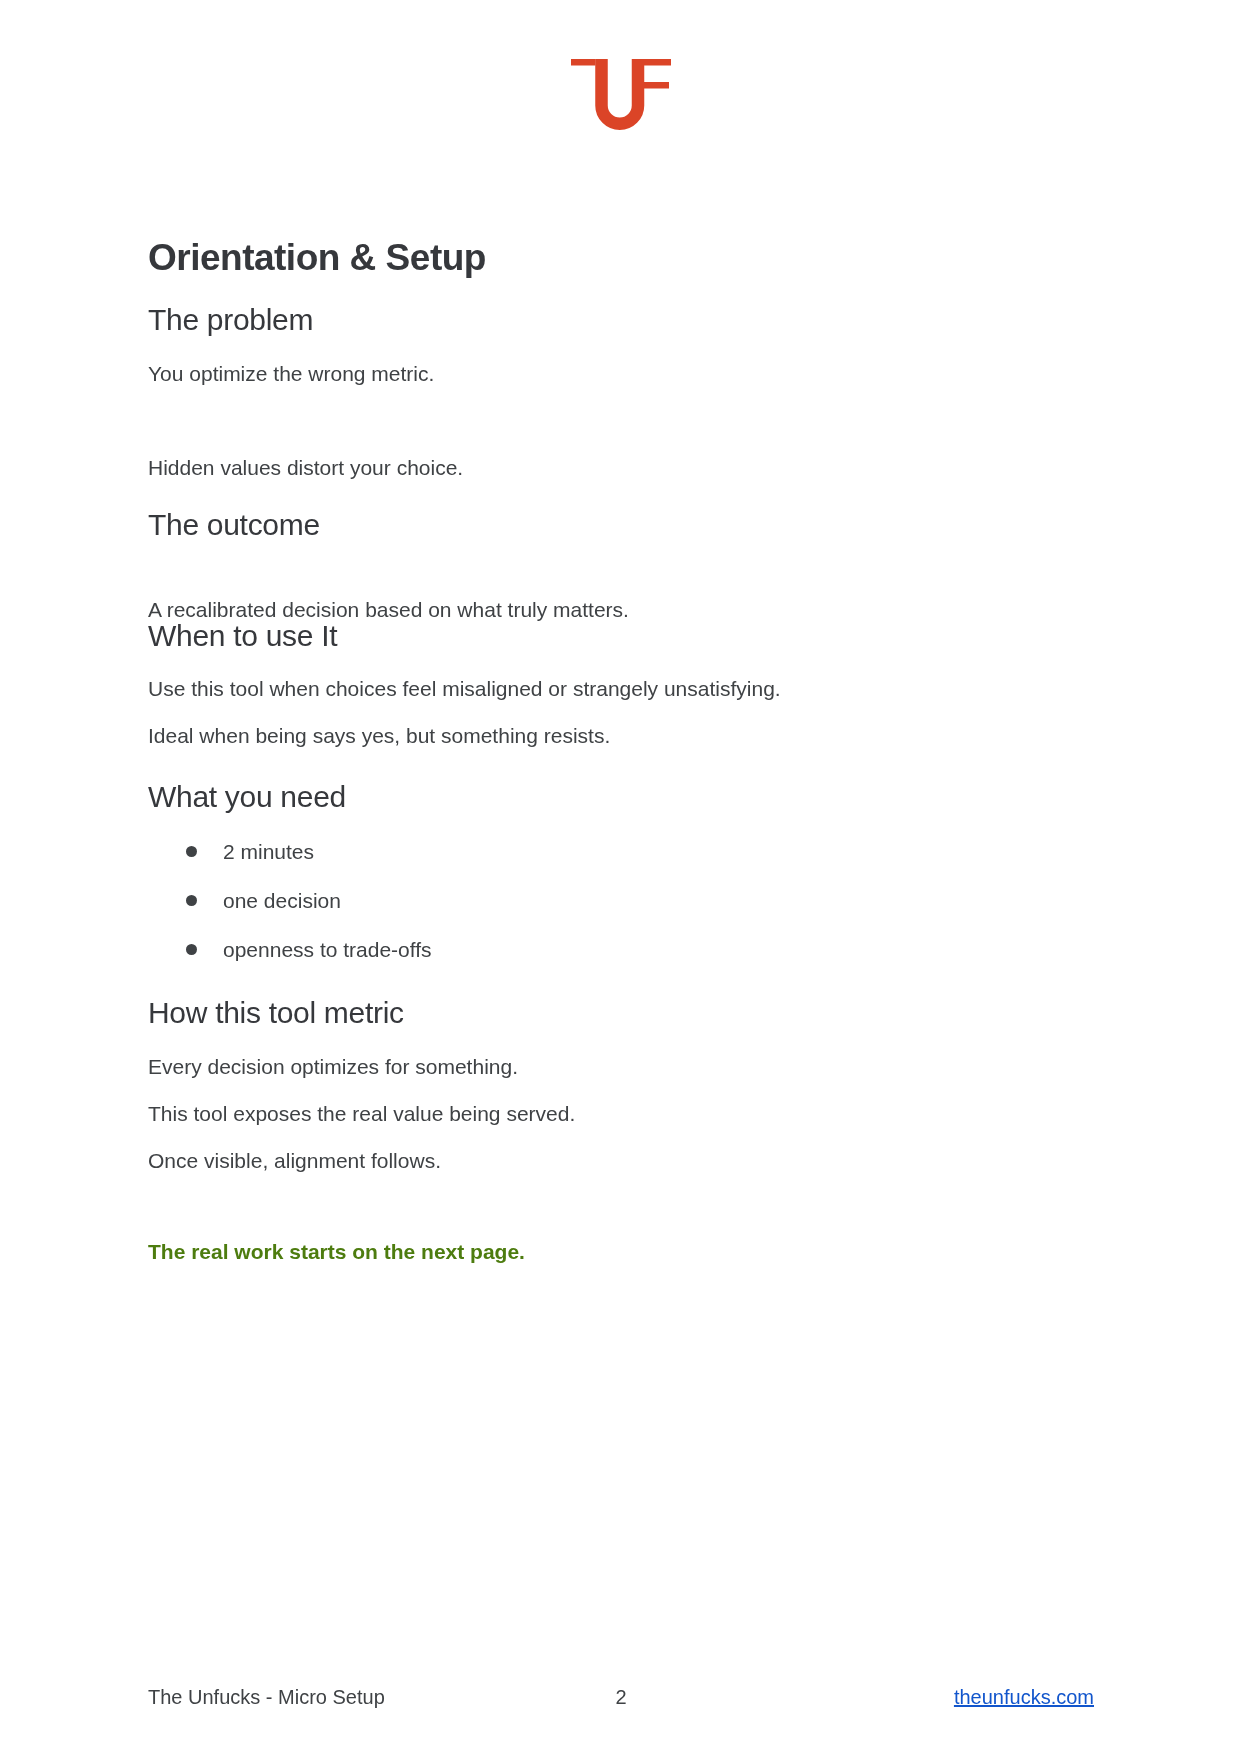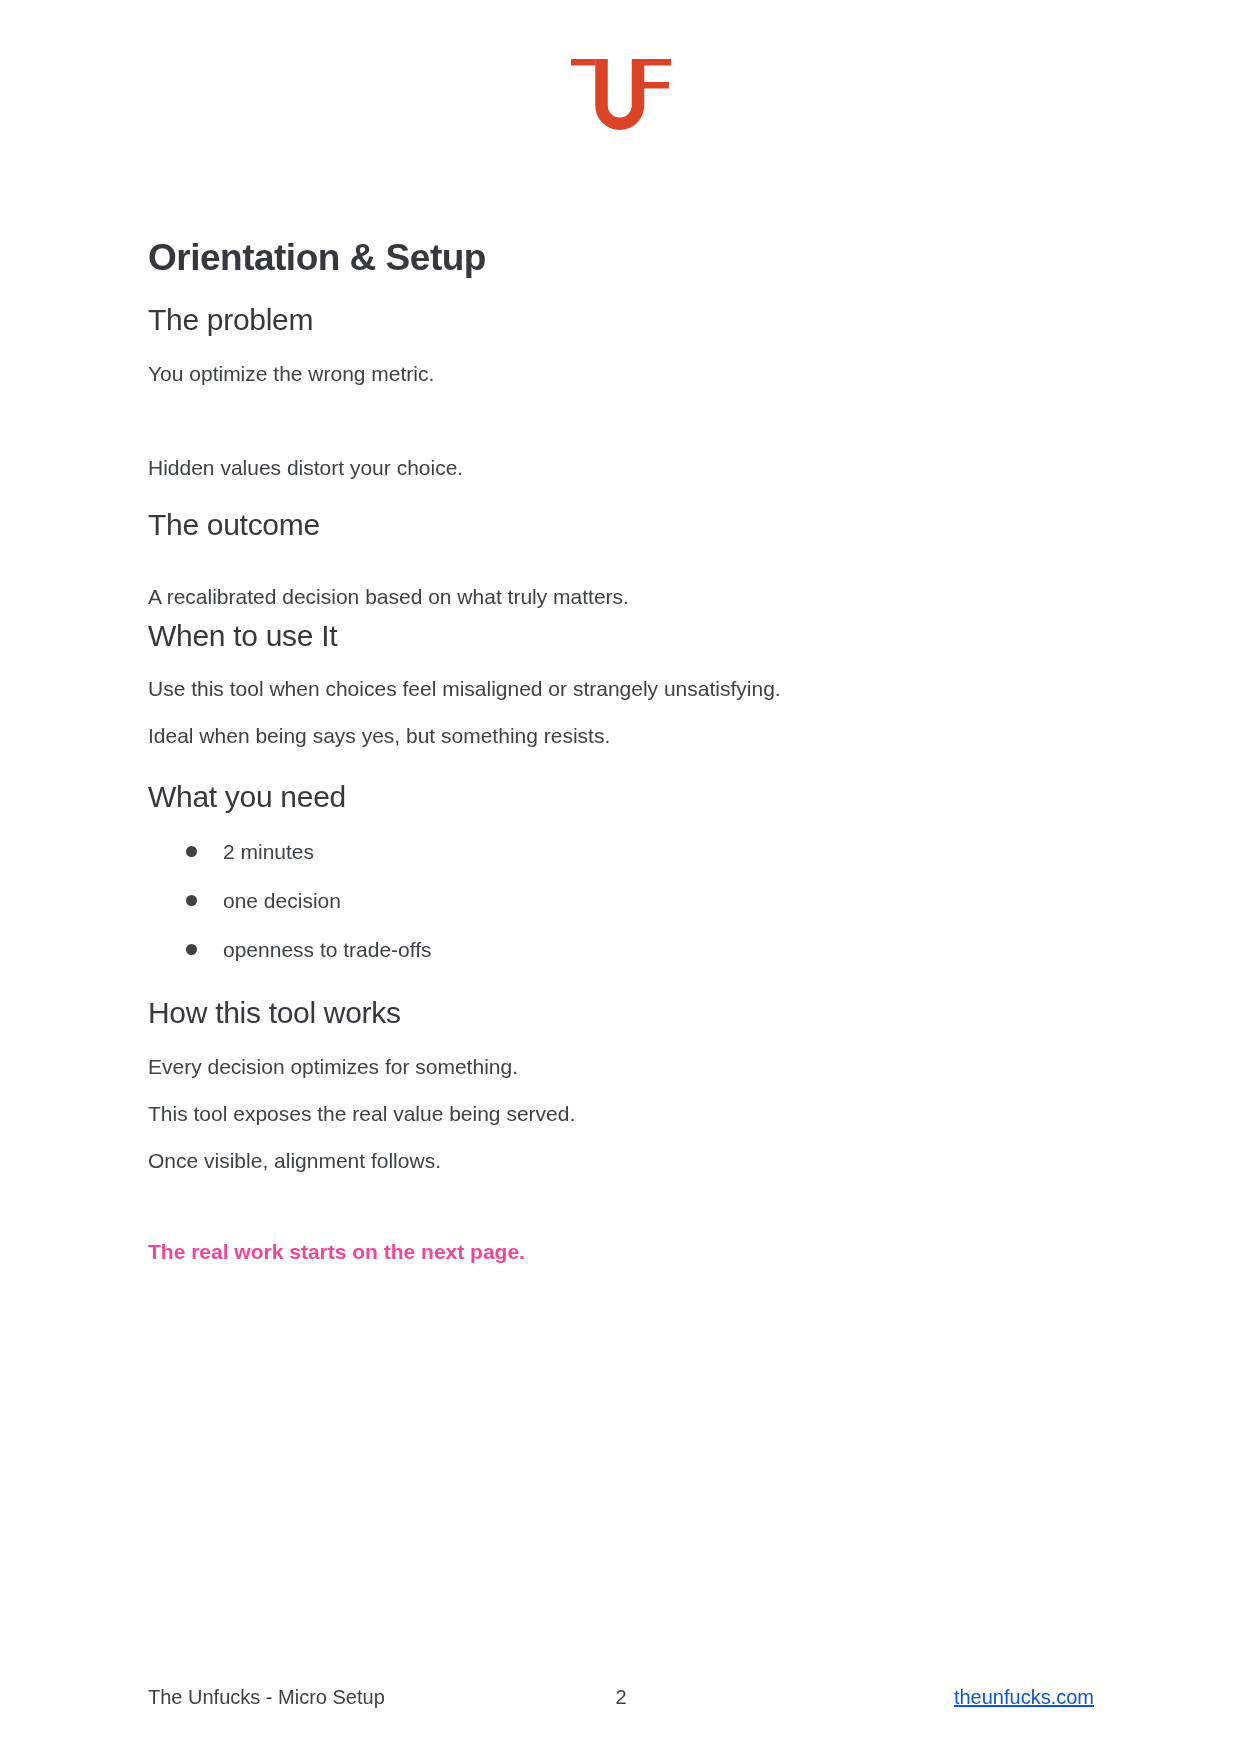--- a/index.html
+++ b/index.html
@@ -126,21 +126,21 @@
     </svg>
   </div>
 
   <h1 class="doc-title abs" style="top:238px">Orientation &amp; Setup</h1>
 
   <h2 class="sec-heading abs" style="top:303px">The problem</h2>
   <p class="body-text abs" style="top:360px">You optimize the wrong metric.</p>
   <p class="body-text abs" style="top:454px">Hidden values distort your choice.</p>
 
   <h2 class="sec-heading abs" style="top:508px">The outcome</h2>
-  <p class="body-text abs" style="top:583px">A recalibrated decision based on what truly matters.</p>
+  <p class="body-text abs" style="top:596px">A recalibrated decision based on what truly matters.</p>
 
   <h2 class="sec-heading abs" style="top:619px">When to use It</h2>
   <p class="body-text abs" style="top:675px">Use this tool when choices feel misaligned or strangely unsatisfying.</p>
   <p class="body-text abs" style="top:722px">Ideal when being says yes, but something resists.</p>
 
   <h2 class="sec-heading abs" style="top:780px">What you need</h2>
   <ul class="bullets abs" style="top:838px">
     <li>
       <span class="bullet-dot"></span>
       <span>2 minutes</span>
@@ -148,26 +148,26 @@
     <li>
       <span class="bullet-dot"></span>
       <span>one decision</span>
     </li>
     <li>
       <span class="bullet-dot"></span>
       <span>openness to trade-offs</span>
     </li>
   </ul>
 
-  <h2 class="sec-heading abs" style="top:996px">How this tool works</h2>
+  <h2 class="sec-heading abs" style="top:996px">How this tool metric</h2>
   <p class="body-text abs" style="top:1053px">Every decision optimizes for something.</p>
   <p class="body-text abs" style="top:1100px">This tool exposes the real value being served.</p>
   <p class="body-text abs" style="top:1147px">Once visible, alignment follows.</p>
 
-  <p class="callout abs" style="top: 1238px; color: #ec4899;">The real work starts on the next page.</p>
+  <p class="callout abs" style="top: 1238px; color: #4d7c0f;">The real work starts on the next page.</p>
 
   <div class="footer-left">The Unfucks - Micro Setup</div>
   <div class="footer-center">2</div>
   <div class="footer-right">
     <a style="color: rgb(17, 85, 204);">theunfucks.com</a>
   </div>
 
 </div>
 
 </body></html>

